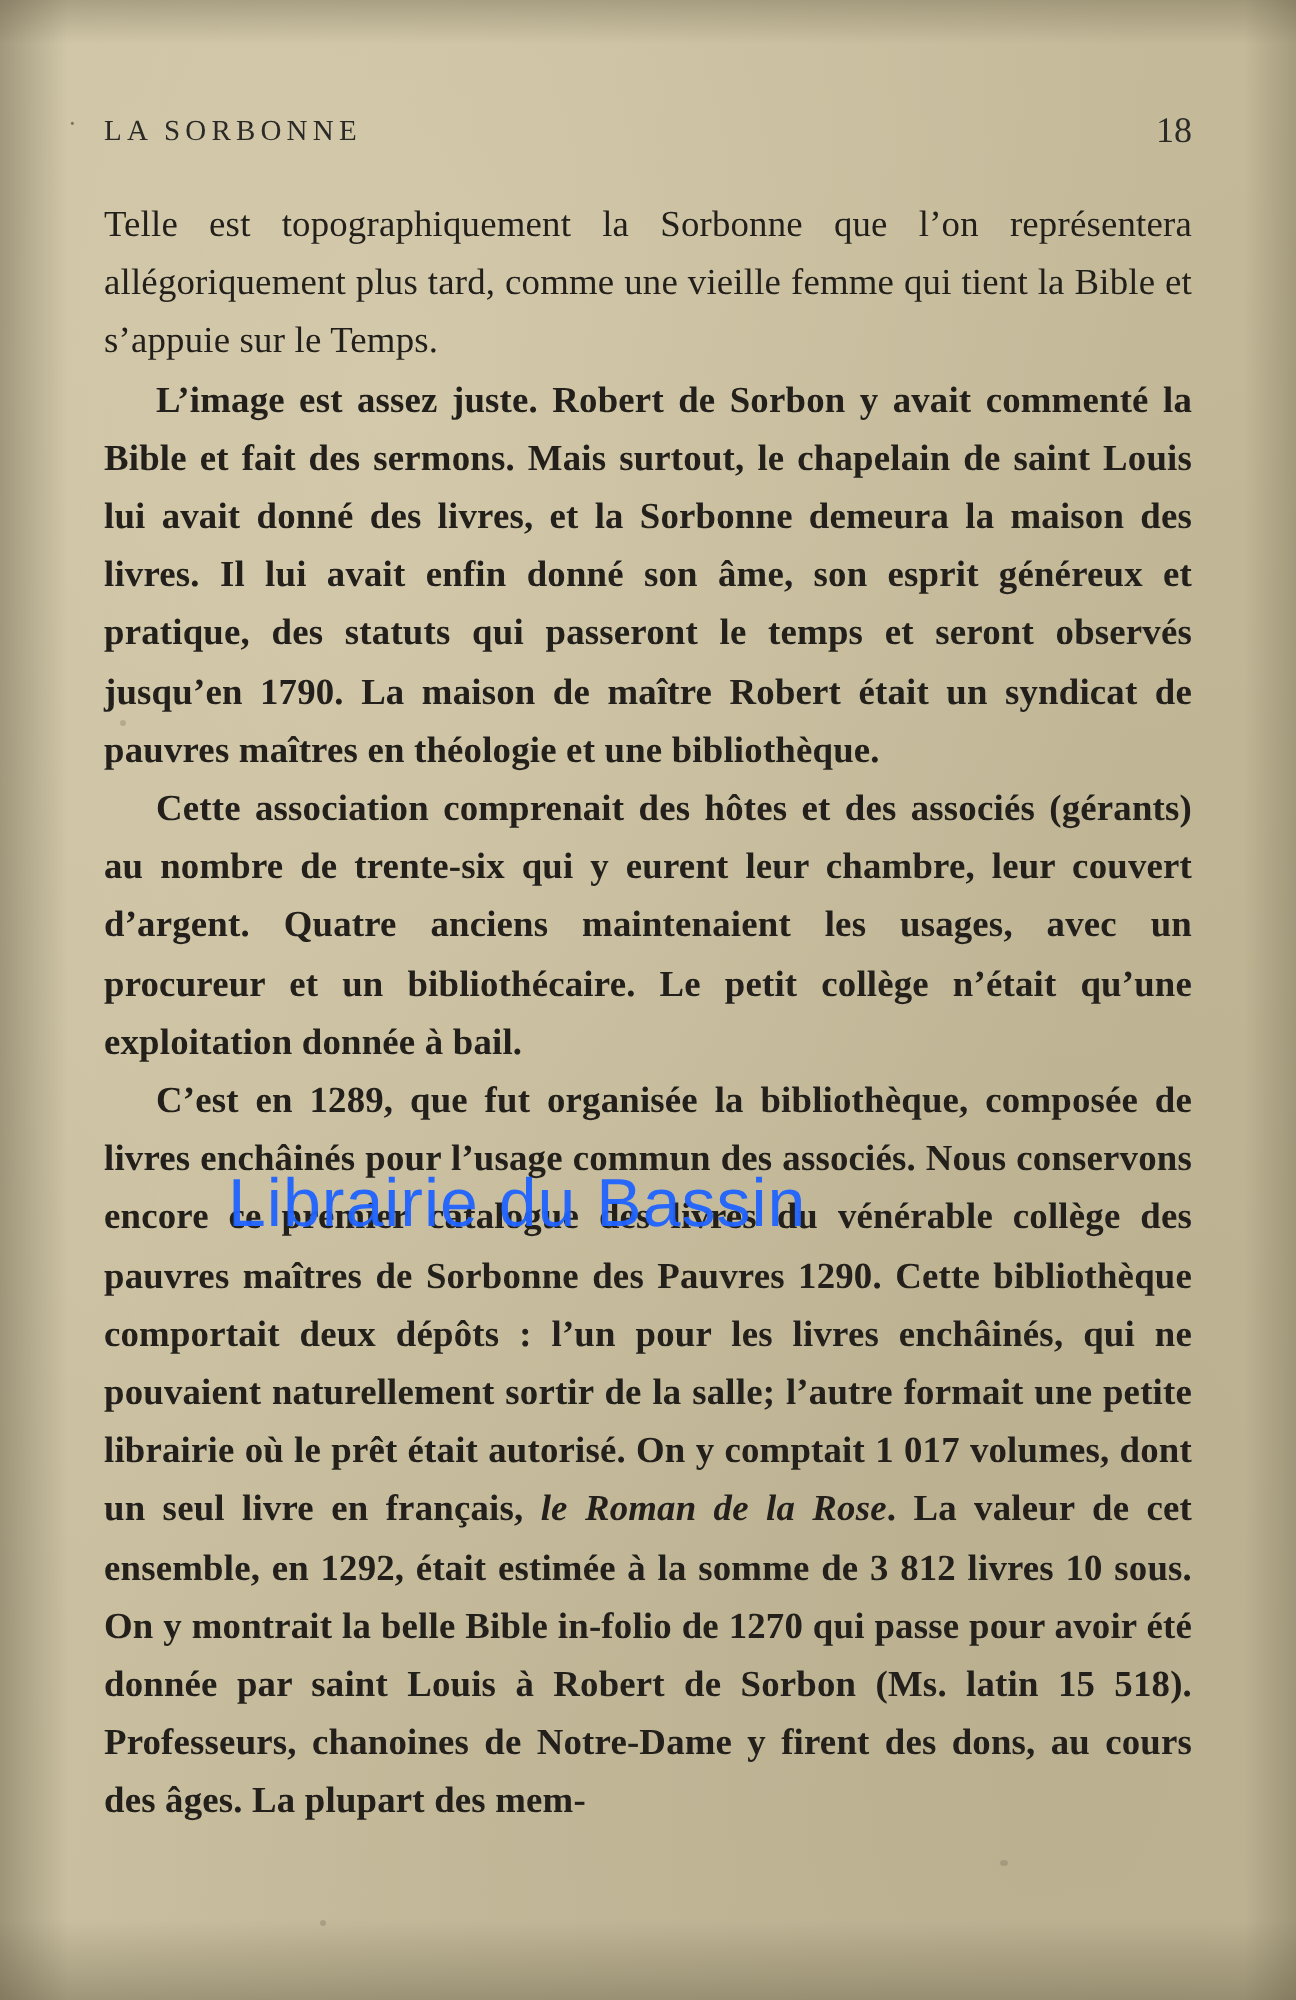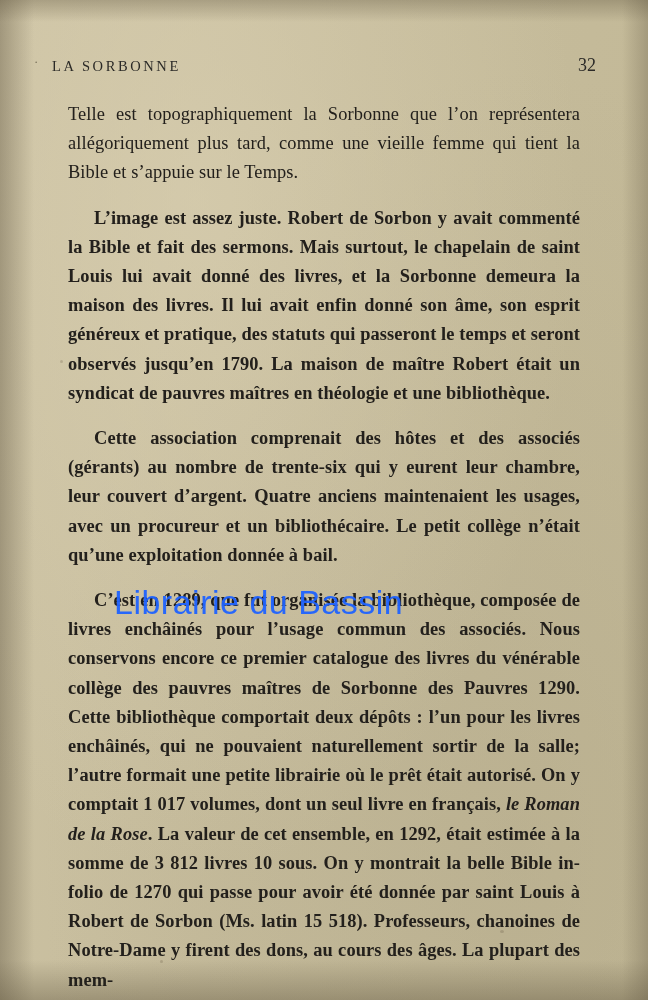--- a/index.html
+++ b/index.html
@@ -87,21 +87,21 @@
   .head-mark {
     position: absolute;
     left: -18px;
     top: -4px;
     font-size: 13px;
     color: #5d5642;
     opacity: 0.75;
   }
 
   .body-text p {
-    margin: 16px;
+    margin: 0;
     font-size: 18.4px;
     line-height: 29.2px;
     color: #23201c;
     text-align: justify;
     text-justify: inter-word;
     letter-spacing: 0.1px;
   }
   .body-text p.indent {
     text-indent: 26px;
     font-weight: bold;
@@ -140,21 +140,21 @@
 
   <div class="speck" style="left:60px;top:360px;width:3px;height:3px;"></div>
   <div class="speck" style="left:500px;top:930px;width:4px;height:3px;"></div>
   <div class="speck" style="left:160px;top:960px;width:3px;height:3px;"></div>
 
   <div class="content">
 
     <header class="running-head">
       <span class="head-mark">·</span>
       <span class="head-title">LA SORBONNE</span>
-      <span class="page-number">32</span>
+      <span class="page-number">18</span>
     </header>
 
     <section class="body-text">
       <p class="noindent">Telle est topographiquement la Sorbonne que l’on représentera allégoriquement plus tard, comme une vieille femme qui tient la Bible et s’appuie sur le Temps.</p>
       <p class="indent">L’image est assez juste. Robert de Sorbon y avait commenté la Bible et fait des sermons. Mais surtout, le chapelain de saint Louis lui avait donné des livres, et la Sorbonne demeura la maison des livres. Il lui avait enfin donné son âme, son esprit généreux et pratique, des statuts qui passeront le temps et seront observés jusqu’en 1790. La maison de maître Robert était un syndicat de pauvres maîtres en théologie et une bibliothèque.</p>
       <p class="indent">Cette association comprenait des hôtes et des associés (gérants) au nombre de trente-six qui y eurent leur chambre, leur couvert d’argent. Quatre anciens maintenaient les usages, avec un procureur et un bibliothécaire. Le petit collège n’était qu’une exploitation donnée à bail.</p>
       <p class="indent">C’est en 1289, que fut organisée la bibliothèque, composée de livres enchâinés pour l’usage commun des associés. Nous conservons encore ce premier catalogue des livres du vénérable collège des pauvres maîtres de Sorbonne des Pauvres 1290. Cette bibliothèque comportait deux dépôts : l’un pour les livres enchâinés, qui ne pouvaient naturellement sortir de la salle; l’autre formait une petite librairie où le prêt était autorisé. On y comptait 1 017 volumes, dont un seul livre en français, <em>le Roman de la Rose</em>. La valeur de cet ensemble, en 1292, était estimée à la somme de 3 812 livres 10 sous. On y montrait la belle Bible in-folio de 1270 qui passe pour avoir été donnée par saint Louis à Robert de Sorbon (Ms. latin 15 518). Professeurs, chanoines de Notre-Dame y firent des dons, au cours des âges. La plupart des mem-</p>
     </section>
 
   </div>

